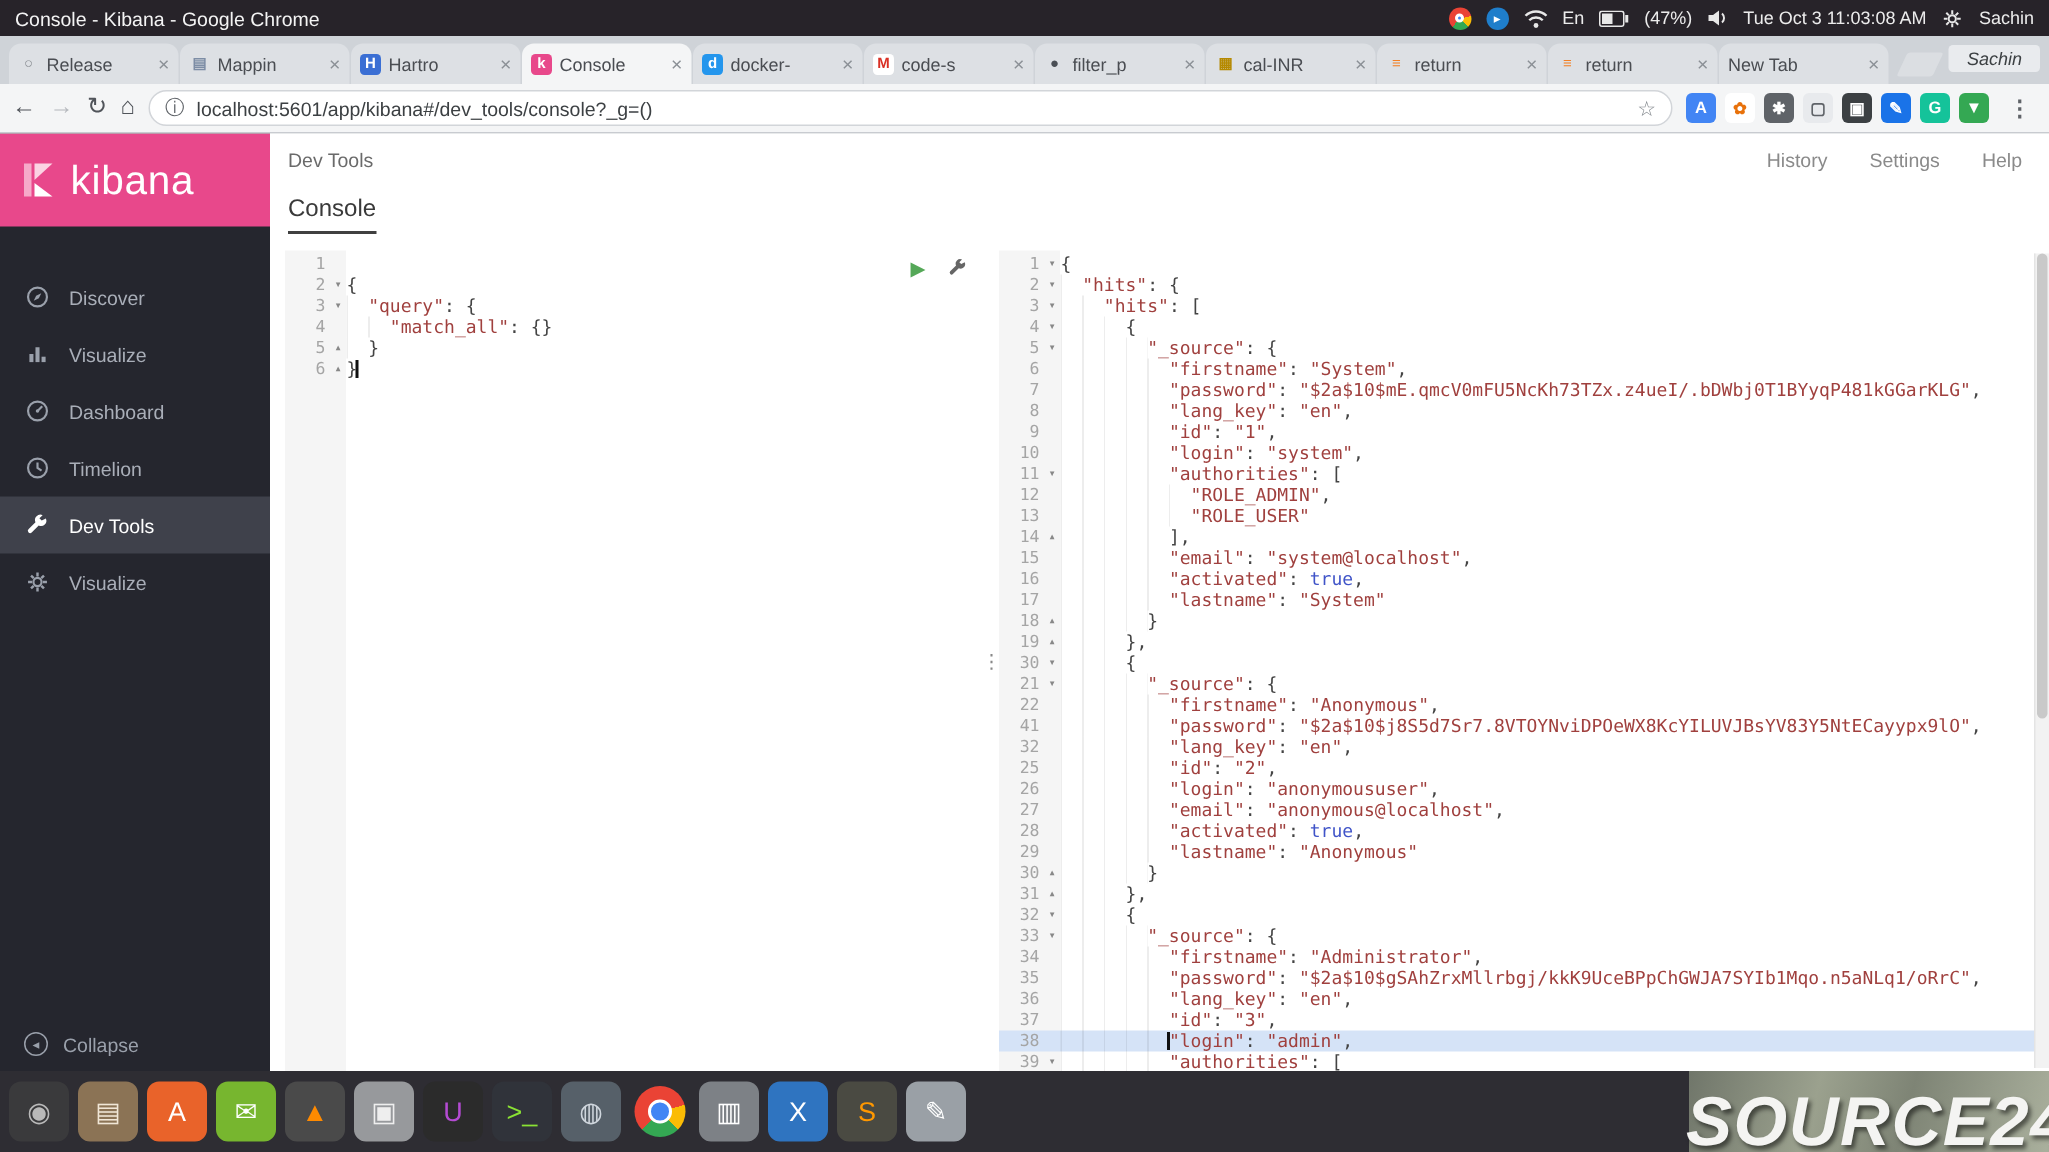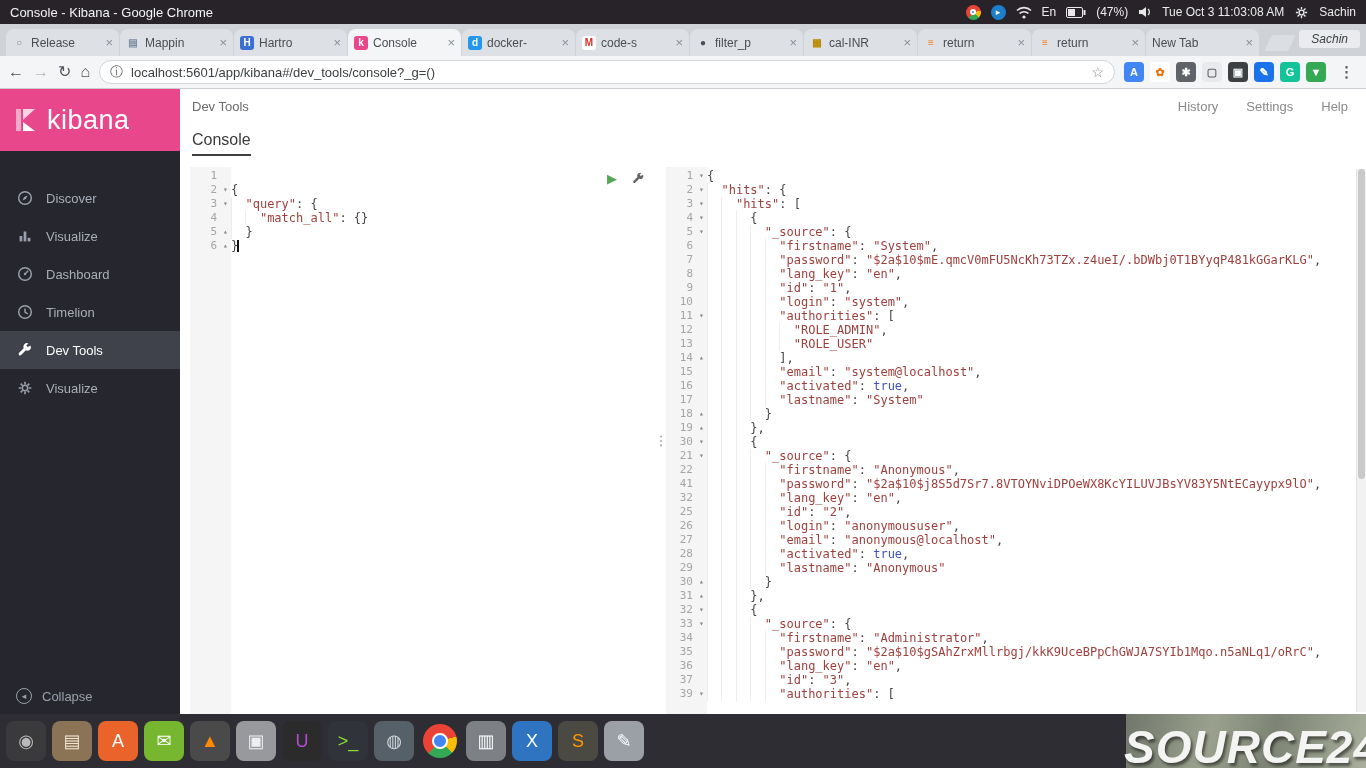--- a/index.html
+++ b/index.html
@@ -526,20 +526,25 @@
               <div class="code-line">
                 <span class="ln">36</span>
                 <span class="fold"></span>
                 <span class="code-text"><span class="tok-ws">          </span><span class="tok-k">"lang_key"</span><span class="tok-p">: </span><span class="tok-s">"en"</span><span class="tok-p">,</span></span>
               </div>
               <div class="code-line">
                 <span class="ln">37</span>
                 <span class="fold"></span>
                 <span class="code-text"><span class="tok-ws">          </span><span class="tok-k">"id"</span><span class="tok-p">: </span><span class="tok-s">"3"</span><span class="tok-p">,</span></span>
               </div>
+              <div class="code-line hl">
+                <span class="ln">38</span>
+                <span class="fold"></span>
+                <span class="code-text"><span class="tok-ws">          </span><span class="caret"></span><span class="tok-k">"login"</span><span class="tok-p">: </span><span class="tok-s">"admin"</span><span class="tok-p">,</span></span>
+              </div>
               <div class="code-line">
                 <span class="ln">39</span>
                 <span class="fold">▾</span>
                 <span class="code-text"><span class="tok-ws">          </span><span class="tok-k">"authorities"</span><span class="tok-p">: [</span></span>
               </div>
             </div>
           <div class="scrollbar">
             <div class="sb-thumb"></div>
           </div>
         </section>

